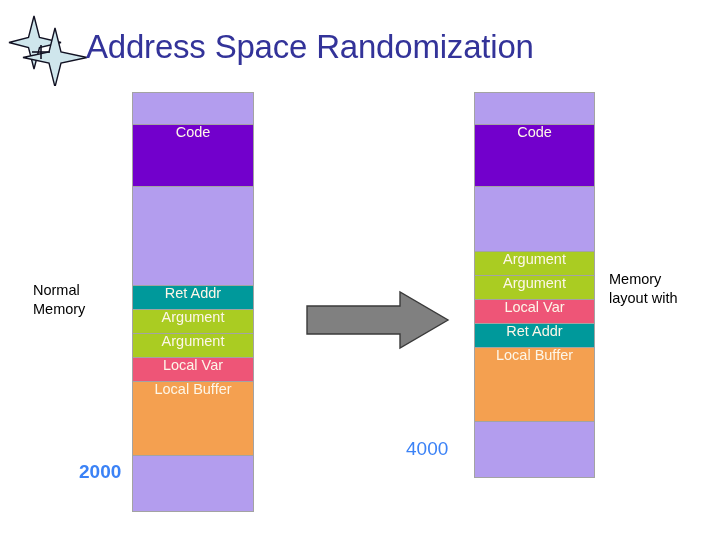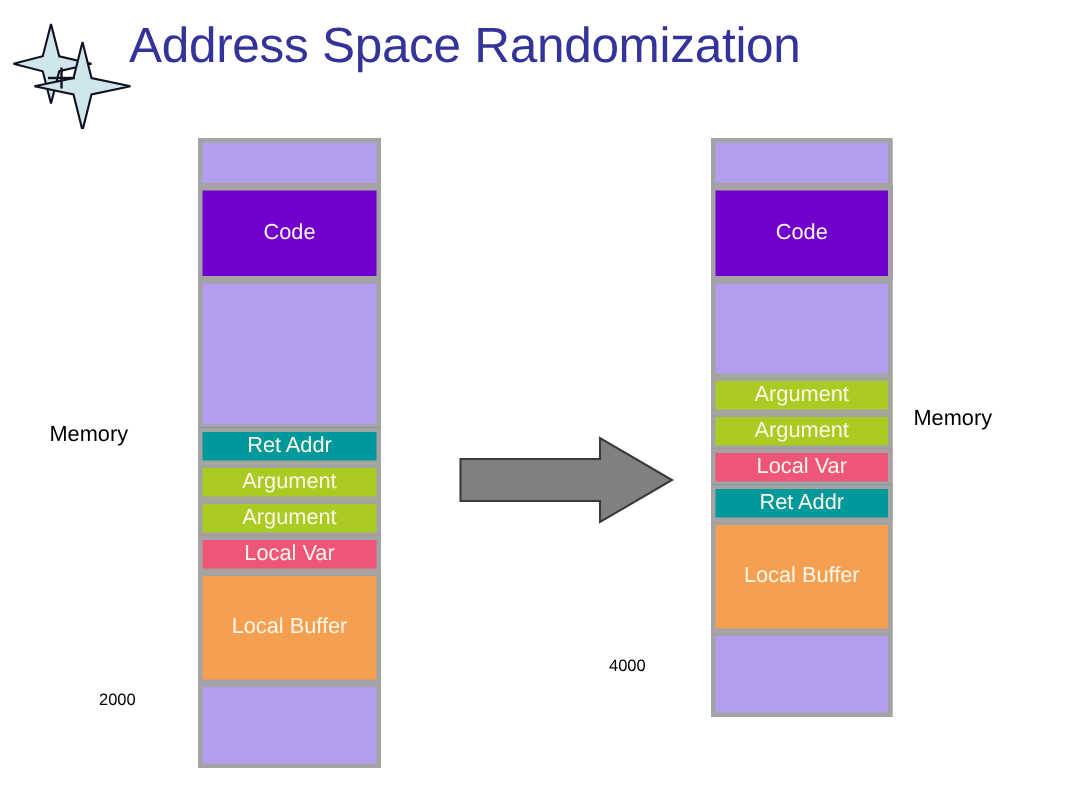--- a/index.html
+++ b/index.html
@@ -12,21 +12,21 @@
     height: 540px;
     position: relative;
     overflow: hidden;
     font-family: "Liberation Sans", sans-serif;
   }
 
   
   #slide-title {
     position: absolute;
     left: 86px;
-    top: 11px;
+    top: 28px;
     font-size: 33px;
     font-weight: normal;
     color: #333399;
     letter-spacing: -0.2px;
     white-space: nowrap;
   }
   #star-logo {
     position: absolute;
     left: 8px;
     top: 8px;
@@ -34,24 +34,24 @@
     height: 78px;
   }
 
   
   .mem-column {
     position: absolute;
     box-sizing: border-box;
   }
   .mem-block {
     box-sizing: border-box;
-    border: 3px solid #a3a3a3;
+    border: 1px solid #a3a3a3;
     margin-top: -1px;
     display: flex;
-    align-items: center;
+    align-items: flex-start;
     justify-content: center;
     color: #fdf6e8;
     font-size: 14.5px;
     line-height: 1;
     white-space: nowrap;
     overflow: visible;
   }
   .mem-block:first-child { margin-top: 0; }
 
   
@@ -68,37 +68,38 @@
     position: absolute;
     left: 305px;
     top: 290px;
     width: 145px;
     height: 60px;
   }
 
   
   .addr-label {
     position: absolute;
-    color: #000000;
-    font-size: 11px;
+    color: #3b82f6;
+    font-size: 19px;
   }
 </style>
 </head>
 <body>
 
 <svg id="star-logo" viewBox="0 0 84 78">
   <polygon points="26,8 31.5,29.5 53,34.5 31.5,39.5 26,61 20.5,39.5 1,34.5 20.5,29.5" fill="#CFE6EC" stroke="#111122" stroke-width="1.4"></polygon>
   <polygon points="47,20 53,44 79,49.5 53,55 47,79 41,55 15,49.5 41,44" fill="#CFE6EC" stroke="#111122" stroke-width="1.4"></polygon>
   <line x1="24" y1="44" x2="42" y2="44" stroke="#111122" stroke-width="1.6"></line>
   <line x1="33" y1="37" x2="33" y2="51" stroke="#111122" stroke-width="1.6"></line>
 </svg>
 
 <div id="slide-title">Address Space Randomization</div>
 
 <div class="side-caption" id="left-caption" style="left:33px; top:281px; width:95px;">
+  <div>Normal</div>
   <div>Memory</div>
 </div>
 
 <div class="mem-column" id="left-column" style="left:132px; top:92px; width:122px;">
     <div class="mem-block" style="height: 33px; background: rgb(179, 157, 238);"></div>
     <div class="mem-block" style="height: 63px; background: rgb(114, 0, 204);">
       <span>Code</span>
     </div>
     <div class="mem-block" style="height: 100px; background: rgb(179, 157, 238);"></div>
     <div class="mem-block" style="height: 25px; background: rgb(0, 153, 155);">
@@ -116,21 +117,21 @@
     <div class="mem-block" style="height: 75px; background: rgb(244, 160, 80);">
       <span>Local Buffer</span>
     </div>
     <div class="mem-block" style="height: 57px; background: rgb(179, 157, 238);"></div>
   </div>
 
 <svg id="transform-arrow" viewBox="0 0 145 60">
   <polygon points="2,16 95,16 95,2 143,30 95,58 95,44 2,44" fill="#808080" stroke="#3a3a3a" stroke-width="1.4" stroke-linejoin="miter"></polygon>
 </svg>
 
-<div class="addr-label" id="left-address" style="left:66px; top:461px;">2000</div>
+<div class="addr-label" id="left-address" style="left:79px; top:461px;font-weight:bold;">2000</div>
 <div class="addr-label" id="right-address" style="left:406px; top:438px;">4000</div>
 
 <div class="mem-column" id="right-column" style="left:474px; top:92px; width:121px;">
     <div class="mem-block" style="height: 33px; background: rgb(179, 157, 238);"></div>
     <div class="mem-block" style="height: 63px; background: rgb(114, 0, 204);">
       <span>Code</span>
     </div>
     <div class="mem-block" style="height: 66px; background: rgb(179, 157, 238);"></div>
     <div class="mem-block" style="height: 25px; background: rgb(170, 204, 34);">
       <span>Argument</span>
@@ -145,13 +146,14 @@
       <span>Ret Addr</span>
     </div>
     <div class="mem-block" style="height: 75px; background: rgb(244, 160, 80);">
       <span>Local Buffer</span>
     </div>
     <div class="mem-block" style="height: 57px; background: rgb(179, 157, 238);"></div>
   </div>
 
 <div class="side-caption" id="right-caption" style="left:609px; top:270px; width:108px;">
   <div>Memory</div>
+  <div>layout with</div>
 </div>
 
 </body></html>

